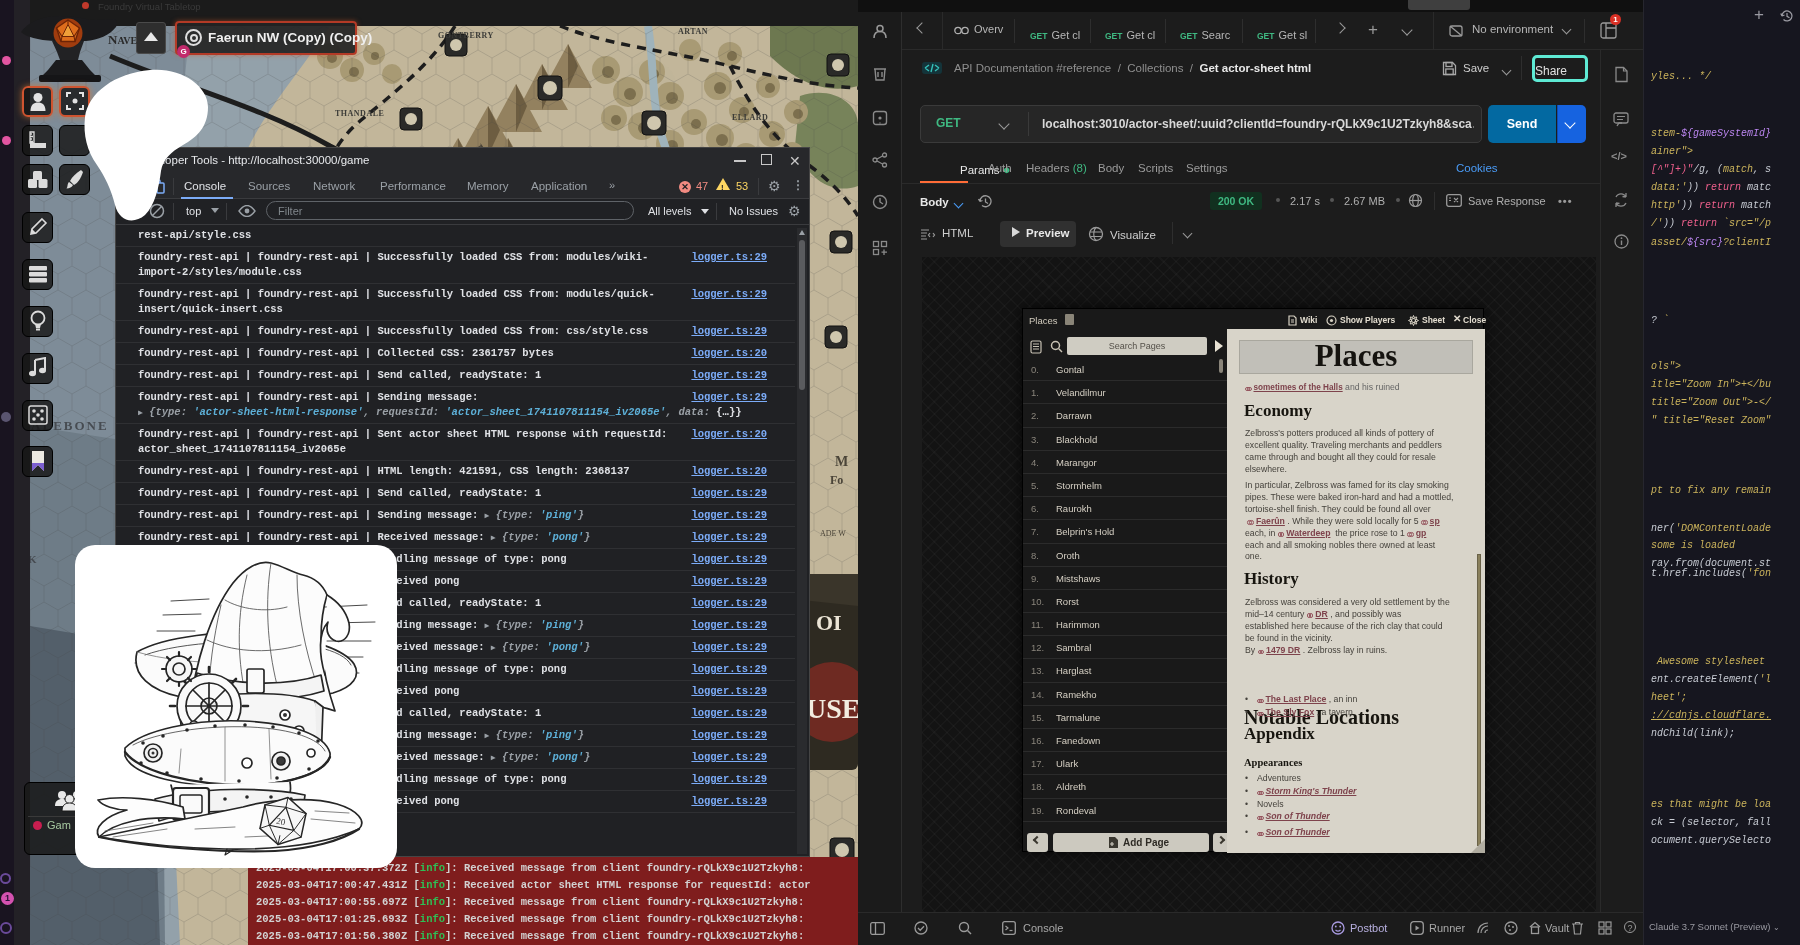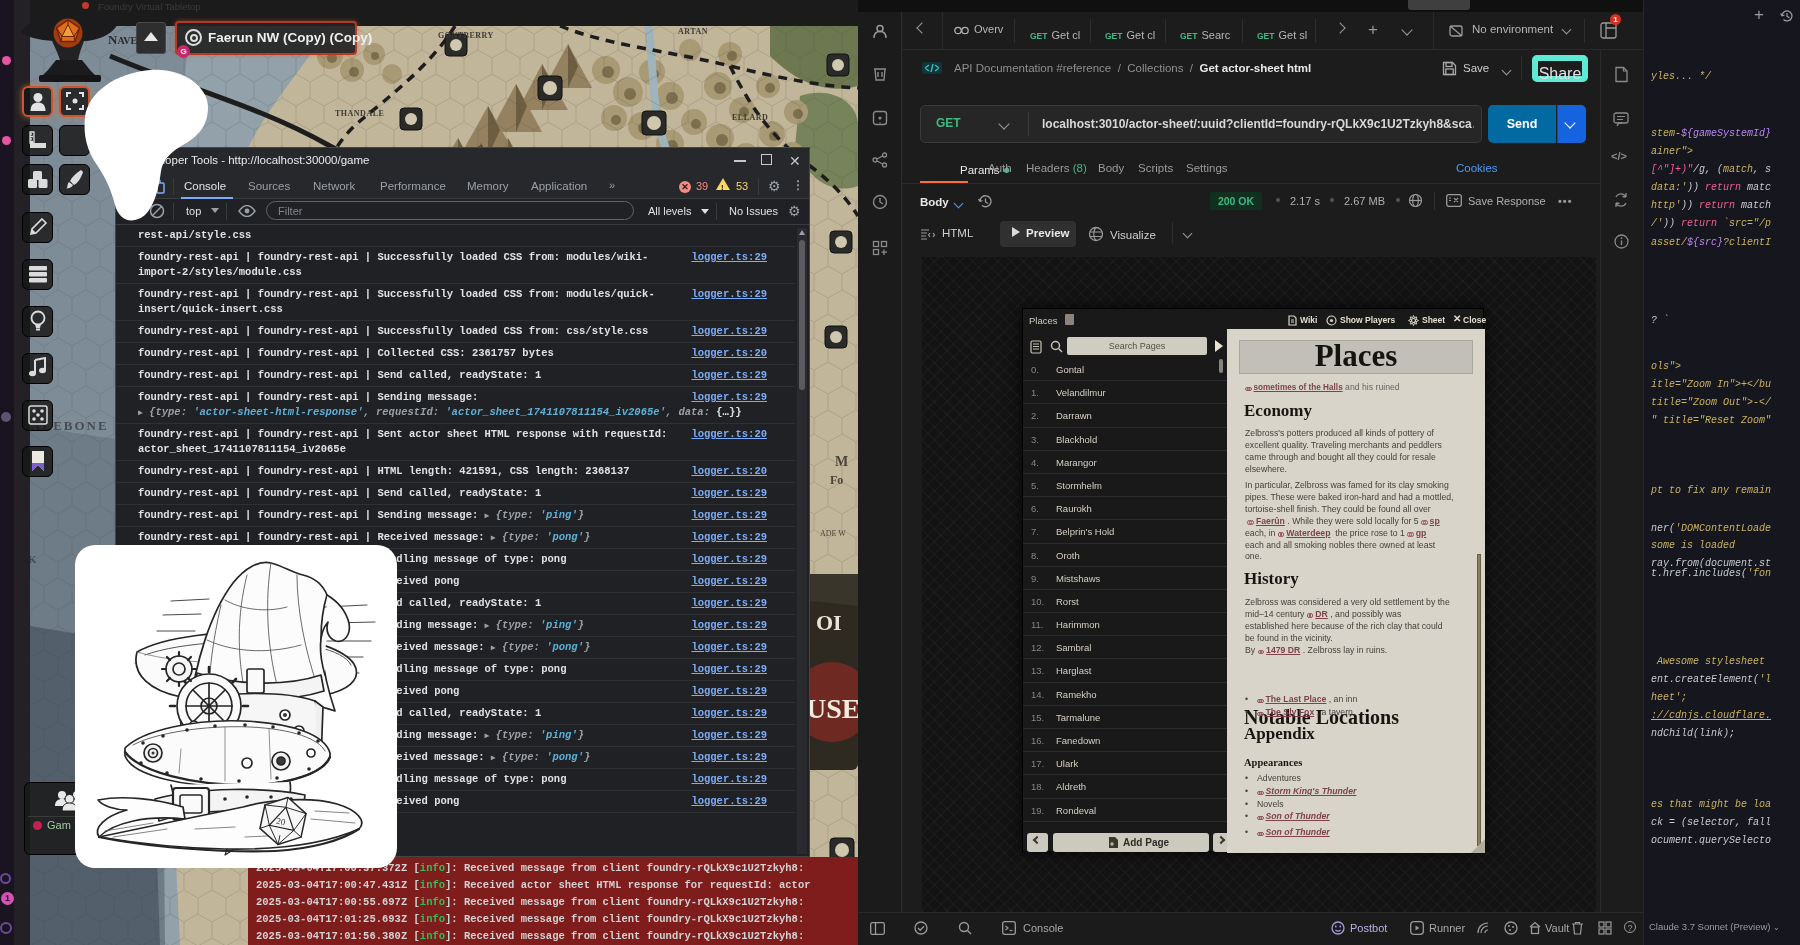--- a/index.html
+++ b/index.html
@@ -319,21 +319,21 @@
       <div class="abs" style="left:57px;top:30px;width:1px;height:17px;background:#3a3b3e;"></div>
       <div class="abs" style="left:68px;top:32px;font-size:11.5px;color:#dfe1e5;">Console</div>
       <div class="abs" style="left:65px;top:49px;width:52px;height:2px;background:#7cacf8;"></div>
       <div class="abs" style="left:132px;top:32px;font-size:11.5px;color:#9aa0a6;">Sources</div>
       <div class="abs" style="left:197px;top:32px;font-size:11.5px;color:#9aa0a6;">Network</div>
       <div class="abs" style="left:264px;top:32px;font-size:11.5px;color:#9aa0a6;">Performance</div>
       <div class="abs" style="left:351px;top:32px;font-size:11.5px;color:#9aa0a6;">Memory</div>
       <div class="abs" style="left:415px;top:32px;font-size:11.5px;color:#9aa0a6;">Application</div>
       <div class="abs" style="left:493px;top:31px;font-size:11px;color:#9aa0a6;letter-spacing:-2px;">»</div>
       <div class="abs" style="left:563px;top:33px;width:12px;height:12px;background:#f28b82;border-radius:50%;color:#202124;font-size:9px;text-align:center;line-height:12px;font-weight:bold;">✕</div>
-      <div class="abs" style="left:580px;top:32px;font-size:11px;color:#f28b82;">39</div>
+      <div class="abs" style="left:580px;top:32px;font-size:11px;color:#f28b82;">47</div>
       <div class="abs" style="left:600px;top:30px;width:0;height:0;border-left:7px solid transparent;border-right:7px solid transparent;border-bottom:12px solid #fdd663;"></div>
       <div class="abs" style="left:605px;top:35px;font-size:8px;color:#202124;font-weight:bold;">!</div>
       <div class="abs" style="left:620px;top:32px;font-size:11px;color:#fdd663;">53</div>
       <div class="abs" style="left:642px;top:30px;width:1px;height:17px;background:#3a3b3e;"></div>
       <div class="abs" style="left:652px;top:30px;font-size:14px;color:#9aa0a6;">⚙</div>
       <div class="abs" style="left:676px;top:30px;font-size:12px;color:#9aa0a6;font-weight:bold;">⋮</div>
     </div>
 
     <div class="abs" style="left:0;top:51px;width:693px;height:26px;background:#202124;border-bottom:1px solid #3a3b3e;"></div>
     <div id="dtoolbar">
@@ -590,21 +590,21 @@
       </svg>
     <div class="abs" style="left:96px;top:62px;font-size:11.5px;color:#8f8f8f;">API Documentation #reference&nbsp;&nbsp;/&nbsp;&nbsp;Collections&nbsp;&nbsp;/&nbsp;&nbsp;<span style="color:#e8e8e8;font-weight:bold;">Get actor-sheet html</span></div>
     <svg class="abs" style="left:584px;top:61px;" width="15" height="15" viewBox="0 0 15 15">
         <path d="M1.5 1.5 L10.5 1.5 L13.5 4.5 L13.5 13.5 L1.5 13.5 Z" fill="none" stroke="#a8a8a8" stroke-width="1.3"></path>
         <rect x="4" y="1.5" width="6" height="4" fill="none" stroke="#a8a8a8" stroke-width="1.3"></rect>
         <rect x="3.8" y="8" width="7.4" height="5.5" fill="none" stroke="#a8a8a8" stroke-width="1.3"></rect>
       </svg>
     <div class="abs" style="left:605px;top:62px;font-size:11.5px;color:#cfcfcf;">Save</div>
     <div class="abs" style="left:645px;top:67px;width:7px;height:7px;border-right:1.5px solid #9a9a9a;border-bottom:1.5px solid #9a9a9a;transform:rotate(45deg);"></div>
     <div class="abs" style="left:663px;top:56px;width:1px;height:24px;background:#2e2e2e;"></div>
-    <div class="abs" style="left:674px;top:55px;width:56px;height:27px;border:6px solid #5eead4;border-radius:5px;color:#e0e0e0;font-size:16px;text-align:center;line-height:26px;">Share</div>
+    <div class="abs" style="left:674px;top:55px;width:56px;height:27px;border:3px solid #5eead4;border-radius:5px;color:#e0e0e0;font-size:12px;text-align:left;line-height:26px;">Share</div>
 
     <div class="abs" style="left:62px;top:105px;width:562px;height:38px;background:#262626;border:1px solid #3a3a3a;border-radius:5px;"></div>
     <div class="abs" style="left:78px;top:116px;font-size:12px;color:#3fb982;font-weight:bold;">GET</div>
     <div class="abs" style="left:142px;top:120px;width:8px;height:8px;border-right:1.6px solid #9a9a9a;border-bottom:1.6px solid #9a9a9a;transform:rotate(45deg);"></div>
     <div class="abs" style="left:170px;top:112px;width:1px;height:24px;background:#3a3a3a;"></div>
     <div class="abs" style="left:184px;top:117px;font-size:12px;color:#d8d8d8;font-weight:bold;white-space:nowrap;overflow:hidden;width:432px;">localhost:3010/actor-sheet/:uuid?clientId=foundry-rQLkX9c1U2Tzkyh8&amp;sca<span style="color:#777;">…</span></div>
     <div class="abs" style="left:630px;top:105px;width:68px;height:38px;background:#0369a1;border-radius:5px 0 0 5px;color:#fff;font-size:12.5px;font-weight:bold;text-align:center;line-height:38px;">Send</div>
     <div class="abs" style="left:699px;top:105px;width:29px;height:38px;background:#1663e0;border-radius:0 5px 5px 0;border-left:1px solid #0e4cb0;"></div>
     <div class="abs" style="left:708px;top:119px;width:8px;height:8px;border-right:1.7px solid #fff;border-bottom:1.7px solid #fff;transform:rotate(45deg);"></div>
 

